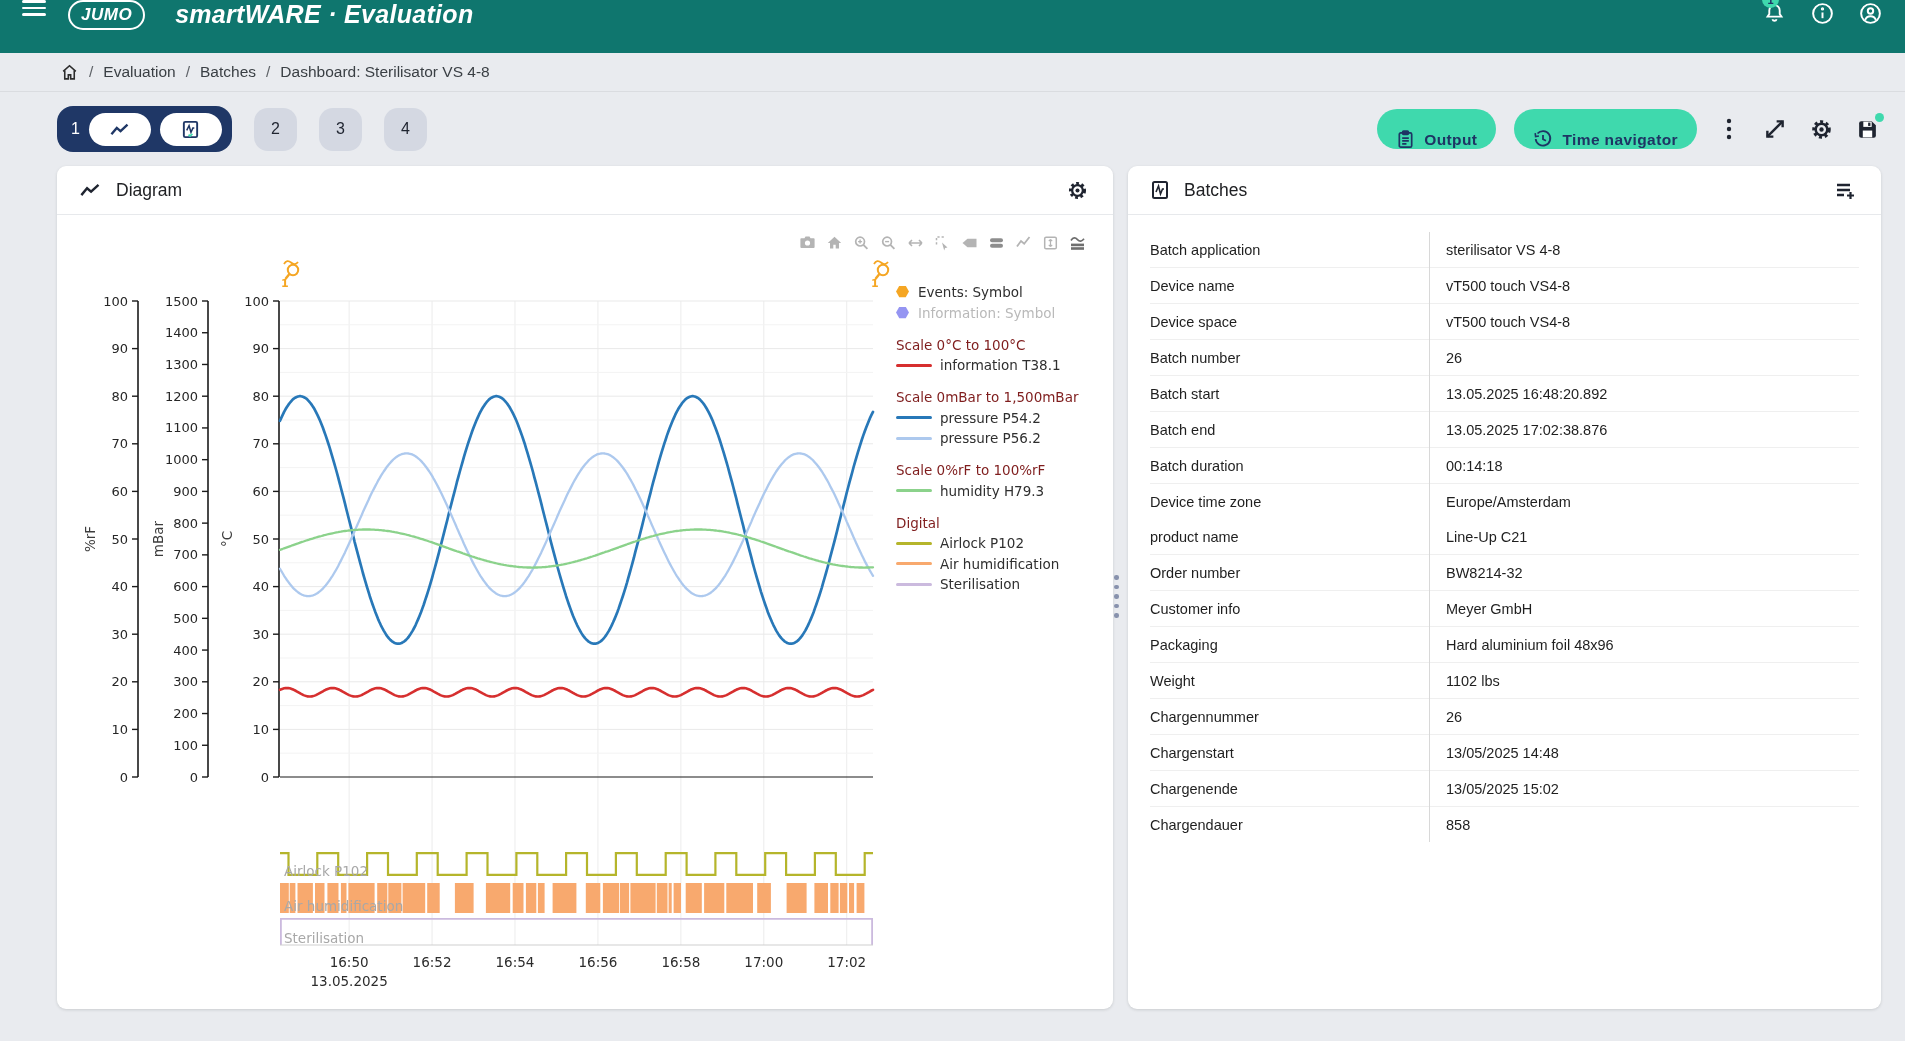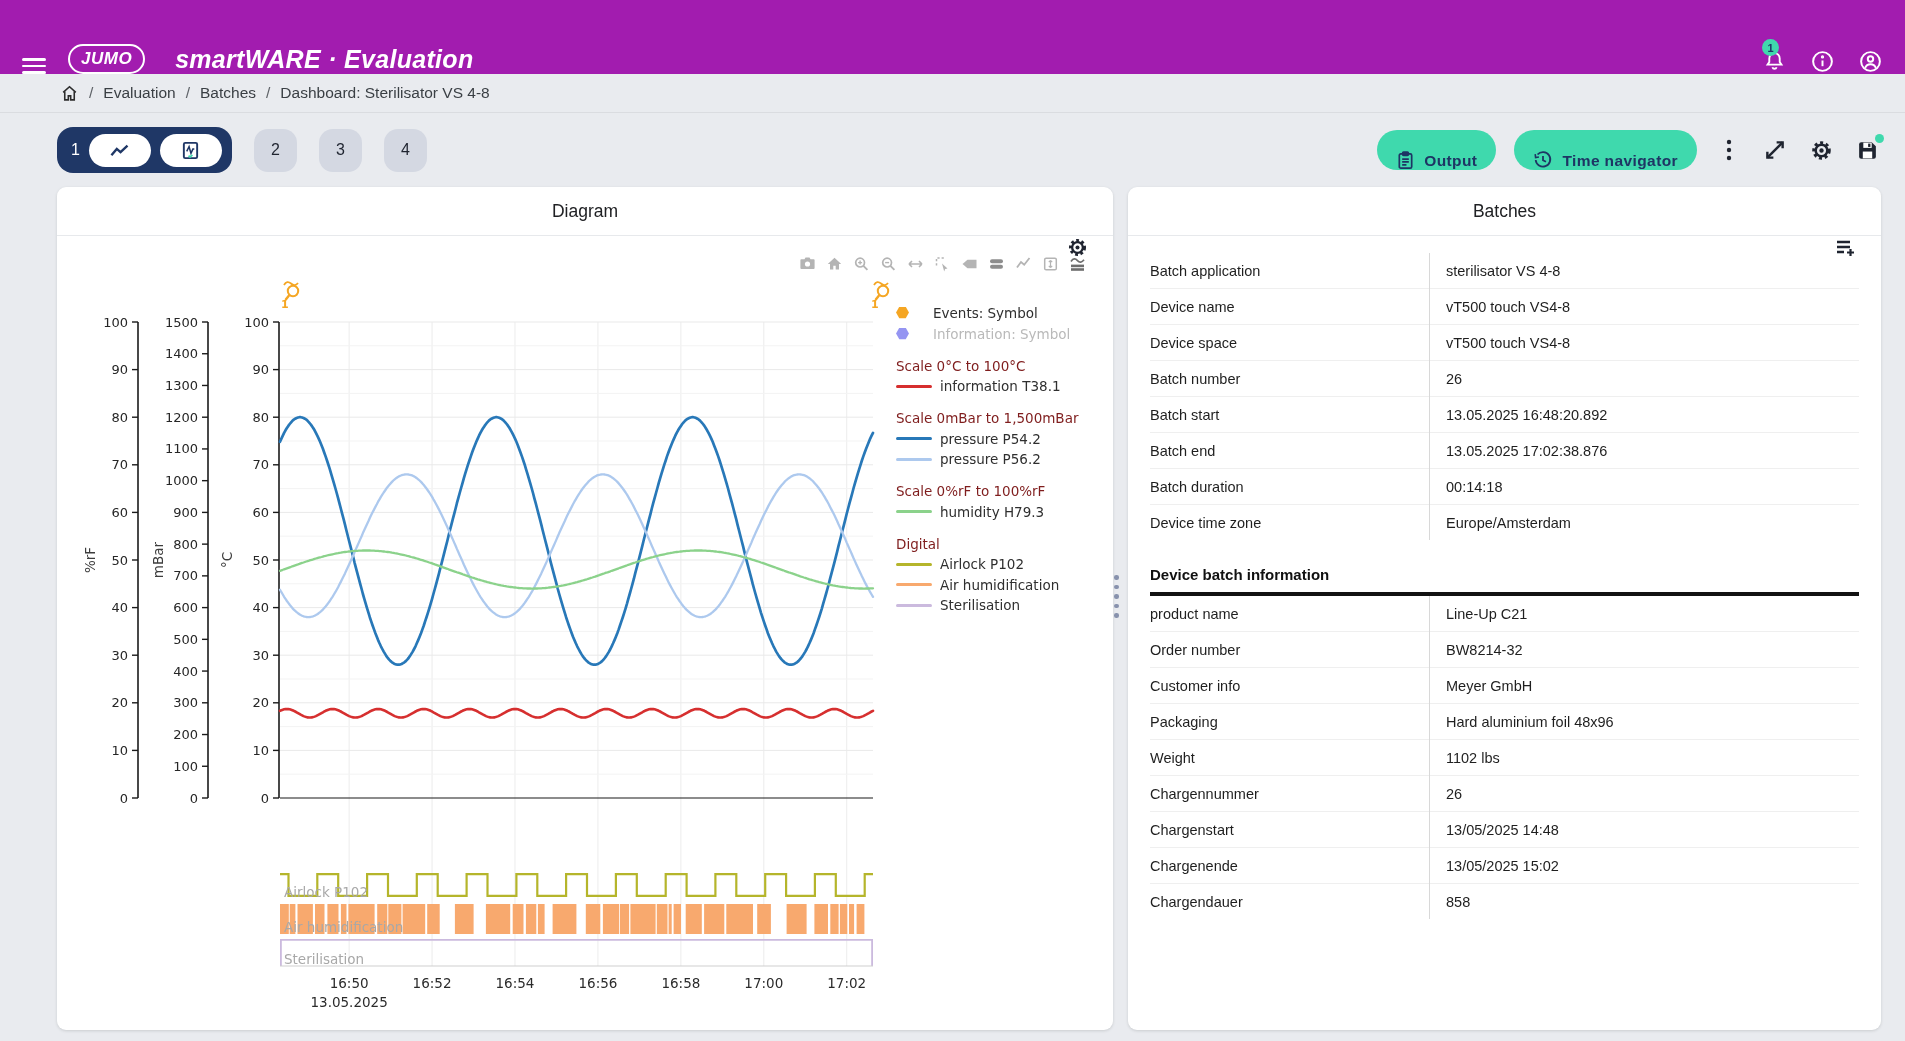--- a/index.html
+++ b/index.html
@@ -1,17 +1,17 @@
 <!DOCTYPE html>
 <html><head>
 <meta charset="utf-8">
 <style>
   html,body{margin:0;padding:0;}
   body{width:1905px;height:1041px;background:#e9ebef;font-family:"Liberation Sans",sans-serif;overflow:hidden;position:relative;}
-  .navbar{height:74px;background:#a21caf;display:flex;align-items:flex-end;padding:0 22px;box-sizing:border-box;}
+  .navbar{height:53px;background:#0f766e;display:flex;align-items:flex-start;padding:0 22px;box-sizing:border-box;}
   .burger{width:24px;display:flex;flex-direction:column;gap:4px;cursor:pointer;margin-right:22px;}
   .burger span{display:block;height:2.6px;background:#fff;border-radius:2px;}
   .logo-pill{border:2.2px solid #fff;border-radius:15px;padding:3px 11px;color:#fff;font-weight:bold;font-style:italic;font-size:17px;letter-spacing:.5px;}
   .app-title{color:#fff;font-style:italic;font-size:25px;font-weight:700;margin-left:30px;letter-spacing:.3px;}
   .nav-right{margin-left:auto;display:flex;align-items:center;gap:22px;}
   .nav-ic{position:relative;width:26px;height:26px;display:flex;align-items:center;justify-content:center;cursor:pointer;}
   .badge{position:absolute;top:-9px;left:1px;background:#3fd9ad;color:#1f3766;font-size:11px;font-weight:bold;width:17px;height:17px;border-radius:50%;display:flex;align-items:center;justify-content:center;}
   .breadcrumb{height:38px;display:flex;align-items:center;padding-left:60px;gap:10px;font-size:15.5px;color:#3a3f44;border-bottom:1px solid #dadce0;}
   .breadcrumb .sep{color:#5f6368;}
   .crumb{cursor:pointer;}
@@ -19,32 +19,32 @@
   .tab-active{background:#1f3766;border-radius:16px;height:46px;display:flex;align-items:center;gap:9px;padding:0 10px 0 14px;}
   .tab-active .num{color:#fff;font-size:16px;}
   .tab-ic-pill{background:#fff;border-radius:999px;width:62px;height:33px;display:flex;align-items:center;justify-content:center;cursor:pointer;}
   .tabs-inactive{display:flex;gap:22px;margin-left:22px;}
   .tab{width:43px;height:43px;border-radius:14px;background:#d4d8e2;color:#1f2430;font-size:16px;display:flex;align-items:center;justify-content:center;cursor:pointer;border:none;}
   .actions{margin-left:auto;display:flex;align-items:center;gap:18px;}
   .pill-btn{background:#3fd9ad;border:none;border-radius:999px;height:40px;padding:0 19px;display:flex;align-items:flex-end;gap:9px;color:#1e3564;font-weight:bold;font-size:15.5px;letter-spacing:.4px;cursor:pointer;}
   .ic-btn{background:none;border:none;padding:0;width:28px;height:28px;display:flex;align-items:center;justify-content:center;cursor:pointer;position:relative;}
   .main{display:flex;gap:15px;margin:13px 24px 0 57px;}
   .card{background:#fff;border-radius:9px;box-shadow:0 1px 3px rgba(60,64,67,.18);height:843px;box-sizing:border-box;}
-  .card-hd{height:48px;display:flex;align-items:center;gap:14px;padding:0 22px;border-bottom:1px solid #e7e9ec;flex-direction:column;}
+  .card-hd{height:48px;display:flex;align-items:center;gap:14px;padding:0 22px;border-bottom:1px solid #e7e9ec;}
   .card-title{font-size:17.5px;color:#202124;}
   .hd-right{margin-left:auto;}
   .diagram-card{width:1056px;position:relative;}
   .diagram-body{position:relative;width:1056px;height:795px;font-family:"DejaVu Sans",sans-serif;}
   #chart-svg{position:absolute;left:0;top:0;}
   .modebar{position:absolute;left:741px;top:20px;display:flex;gap:9px;align-items:center;}
   .mb{width:18px;height:16px;display:flex;align-items:center;justify-content:center;cursor:pointer;}
   .zoombadge{position:absolute;width:24px;height:32px;cursor:pointer;}
   .lane-label{position:absolute;color:#a8a8a8;font-size:13.5px;white-space:nowrap;}
   .legend{position:absolute;left:839px;top:66px;width:214px;font-size:13.5px;color:#2f2f2f;}
-  .leg-sym{display:flex;align-items:center;gap:24px;height:21px;cursor:pointer;}
+  .leg-sym{display:flex;align-items:center;gap:9px;height:21px;cursor:pointer;}
   .hex{width:13px;height:12px;clip-path:polygon(25% 3%,75% 3%,100% 50%,75% 97%,25% 97%,0 50%);}
   .leg-group{margin-top:11px;}
   .leg-head{color:#7f1d1d;height:21px;display:flex;align-items:center;}
   .leg-item{display:flex;align-items:center;gap:8px;height:20.5px;cursor:pointer;}
   .swatch{width:36px;height:0;border-radius:2px;}
   .muted{color:#b9b9b9;}
   .batches-card{width:753px;}
   .batches-body{padding:17px 22px;}
   table.kv{border-collapse:collapse;width:100%;table-layout:fixed;}
   table.kv td{font-size:14.5px;color:#1f1f1f;height:35px;padding:0;}
@@ -538,21 +538,20 @@
             <tr>
               <td class="lbl">Batch duration</td>
               <td class="val">00:14:18</td>
             </tr>
             <tr>
               <td class="lbl">Device time zone</td>
               <td class="val">Europe/Amsterdam</td>
             </tr>
           </tbody>
         </table>
-      <div class="section-title">Device batch information</div>
       <table class="kv">
           <tbody id="info-rows">
             <tr>
               <td class="lbl">product name</td>
               <td class="val">Line-Up C21</td>
             </tr>
             <tr>
               <td class="lbl">Order number</td>
               <td class="val">BW8214-32</td>
             </tr>

